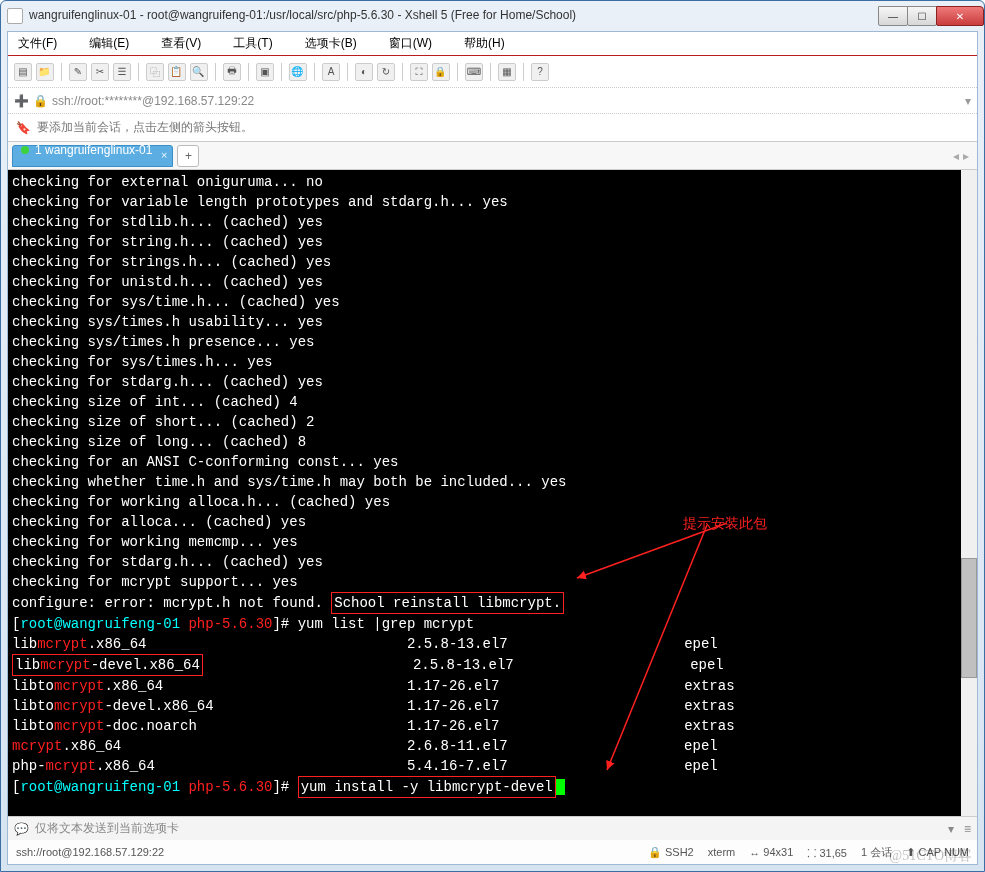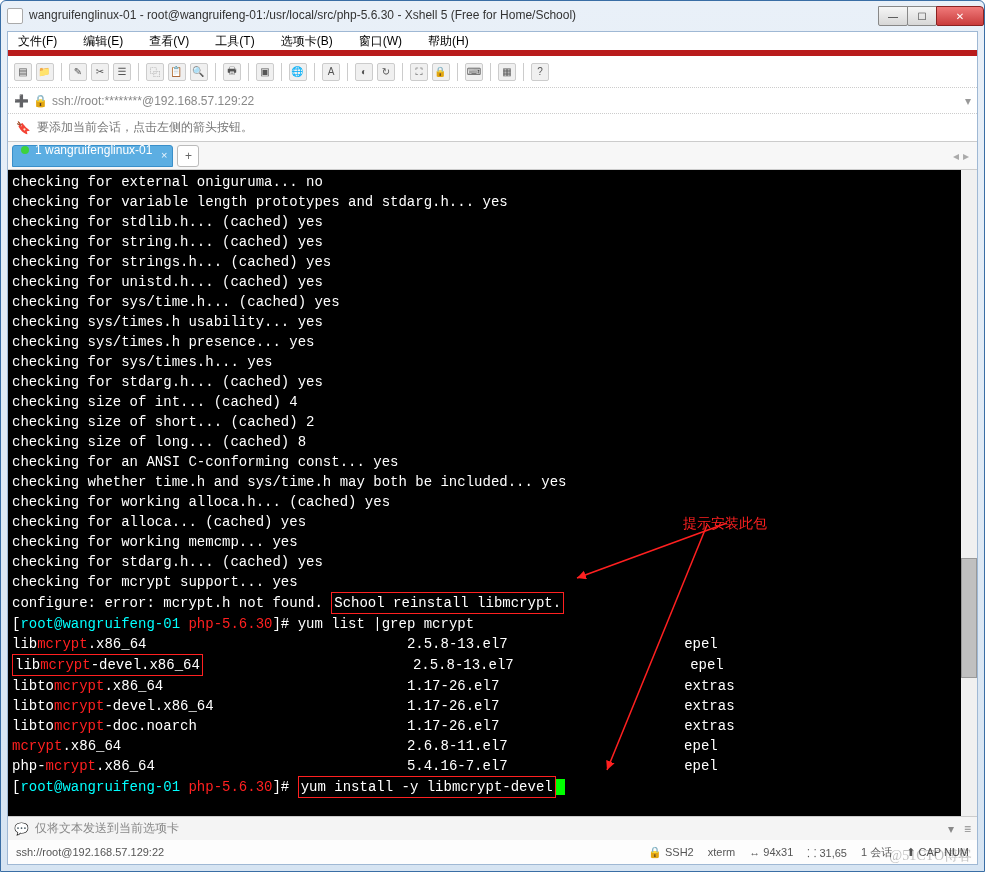--- a/index.html
+++ b/index.html
@@ -5,21 +5,21 @@
 * { margin:0; padding:0; box-sizing:border-box; }
 body { font-family:"Microsoft YaHei",Arial,sans-serif; font-size:12px; background:#fff; width:985px; height:872px; overflow:hidden; }
 .win7 { width:985px; height:872px; border:1px solid #3a6ea5; border-radius:6px 6px 0 0; background:linear-gradient(#e9f0f8,#d6e4f2); position:relative; }
 .titlebar { height:30px; display:flex; align-items:center; justify-content:space-between; padding:0 0 0 6px; font-size:12px; color:#333; }
 .titlebar-left { display:flex; align-items:flex-start; gap:6px; }
 .tb-icon { width:16px; height:16px; background:#fff; border:1px solid #aaa; border-radius:2px; }
 .winbtns { display:flex; }
 .winbtn { width:30px; height:20px; border:1px solid #888; background:linear-gradient(#f6f6f6,#d7d7d7); display:flex; align-items:center; justify-content:center; border-radius:0 0 2px 2px; margin-left:-1px; font-size:10px; }
 .winbtn.close { width:48px; background:linear-gradient(#f07a7a,#c93c3c); border-color:#8a2222; color:#fff; border-radius:0 4px 2px 2px; }
 .inner { position:absolute; top:30px; left:6px; right:6px; bottom:6px; background:#fff; border:1px solid #9fb8d4; display:flex; flex-direction:column; }
-.menubar { height:24px; display:flex; align-items:center; padding:0 4px; gap:14px; border-bottom:6px solid #b91c1c; }
+.menubar { height:24px; display:flex; align-items:center; padding:0 4px; gap:20px; border-bottom:1px solid #b91c1c; }
 .menubar span { padding:2px 6px; cursor:default; }
 .toolbar { height:32px; display:flex; align-items:center; padding:0 6px; gap:4px; border-bottom:1px dotted #ccc; }
 .tbtn { width:18px; height:18px; background:#f0f0f0; border:1px solid #ccc; border-radius:2px; display:inline-flex; align-items:center; justify-content:center; font-size:10px; color:#555; }
 .tbsep { width:1px; height:18px; background:#ccc; margin:0 3px; }
 .addr { height:26px; display:flex; align-items:center; padding:0 6px; gap:4px; border-bottom:1px dotted #ccc; color:#888; }
 .lockico { color:#b0a040; }
 .hint { height:28px; display:flex; align-items:center; padding:0 8px; gap:6px; border-bottom:1px solid #ccc; color:#777; font-size:12px; }
 .tabbar { height:28px; display:flex; align-items:center; padding:0 4px; border-bottom:1px solid #ccc; background:#f7f7f7; position:relative; }
 .tab { height:22px; padding:0 20px 12px 8px; background:#5caee2; color:#fff; border:1px solid #3a8fc9; border-radius:3px 3px 0 0; display:flex; align-items:center; gap:6px; font-size:12px; position:relative; }
 .tab .dot { width:8px; height:8px; background:#3dd23d; border-radius:50%; }

